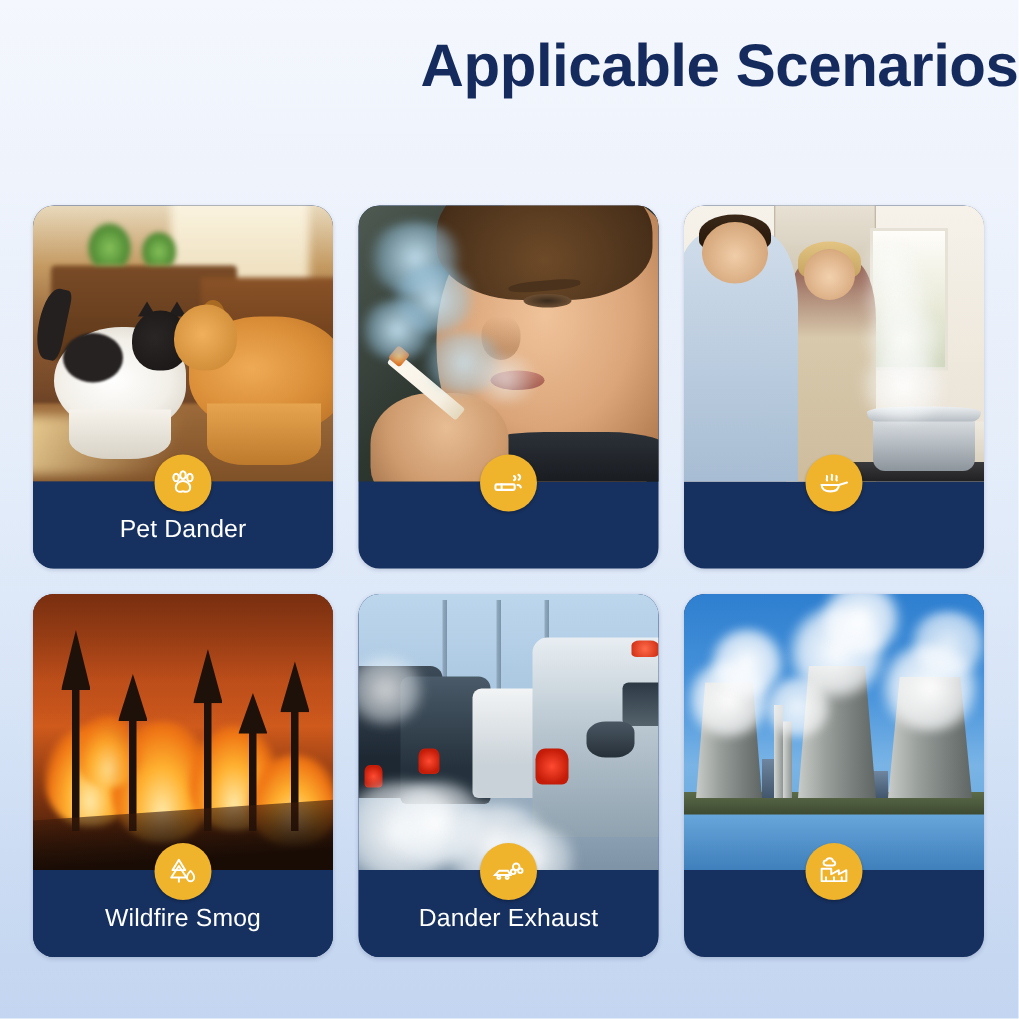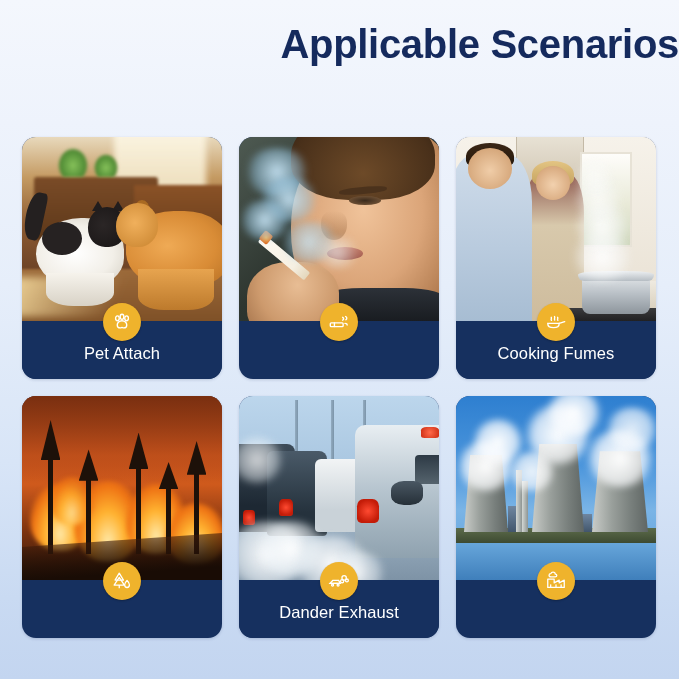--- a/index.html
+++ b/index.html
@@ -479,21 +479,21 @@
     </div>
     <div class="badge">
       <svg width="22" height="22" viewBox="0 0 24 24" fill="none" stroke="#ffffff" stroke-width="1.5">
         <ellipse cx="7" cy="8" rx="2" ry="2.7"></ellipse>
         <ellipse cx="12" cy="6.3" rx="2" ry="2.8"></ellipse>
         <ellipse cx="17" cy="8" rx="2" ry="2.7"></ellipse>
         <path d="M12 10.6c-3 0-5.2 2.3-5.2 4.6 0 2 1.7 3.2 3.2 3.2 1 0 1.4-.4 2-.4s1 .4 2 .4c1.5 0 3.2-1.2 3.2-3.2 0-2.3-2.2-4.6-5.2-4.6z"></path>
       </svg>
     </div>
     <div class="label-bar">
-      <span class="label-text">Pet Attach</span>
+      <span class="label-text">Pet Dander</span>
     </div>
   </div>
 
   <div class="card">
     <div class="photo ph-smoke">
       <div class="face"></div>
         <div class="hair"></div>
       <div class="brow"></div>
         <div class="eye"></div>
       <div class="nose"></div>
@@ -541,23 +541,20 @@
     </div>
     <div class="badge">
       <svg width="22" height="22" viewBox="0 0 24 24" fill="none" stroke="#ffffff" stroke-width="1.5" stroke-linecap="round">
         <path d="M3 13.5h12.5c0 2.8-2.3 4.6-6.2 4.6S3 16.3 3 13.5z"></path>
         <line x1="15.5" y1="13.5" x2="21.5" y2="11.6"></line>
         <path d="M7 10.2c-1-1.2.6-2 -.2-3.3"></path>
         <path d="M10.6 9.8c-1-1.4.7-2.2-.2-3.7"></path>
         <path d="M14 10.2c-1-1.2.6-2 -.2-3.3"></path>
       </svg>
     </div>
-    <div class="label-bar">
-      <span class="label-text">Cooking Fumes</span>
-    </div>
   </div>
 
   <div class="card">
     <div class="photo ph-fire">
       <div class="sky"></div>
       <div class="flame f1"></div>
         <div class="flame f2"></div>
         <div class="flame f3"></div>
       <div class="flame f4"></div>
         <div class="flame f5"></div>
@@ -568,20 +565,23 @@
         <div class="tree t5"></div>
       <div class="ground"></div>
     </div>
     <div class="badge">
       <svg width="22" height="22" viewBox="0 0 24 24" fill="none" stroke="#ffffff" stroke-width="1.4" stroke-linejoin="round">
         <path d="M9 3.5 L13.6 11 H4.4 Z"></path>
         <path d="M9 8 L14.6 16.4 H3.4 Z"></path>
         <line x1="9" y1="16.4" x2="9" y2="20"></line>
         <path d="M17.5 11.5c1.6 1.6 2.6 3 2.6 4.6 0 1.7-1.2 3-2.6 3s-2.6-1.3-2.6-3c0-1.6 1-3 2.6-4.6z"></path>
       </svg>
+    </div>
+    <div class="label-bar">
+      <span class="label-text">Wildfire Smog</span>
     </div>
   </div>
 
   <div class="card">
     <div class="photo ph-car">
       <div class="road"></div>
       <div class="pole pl1"></div>
         <div class="pole pl2"></div>
         <div class="pole pl3"></div>
       <div class="veh v1"></div>

